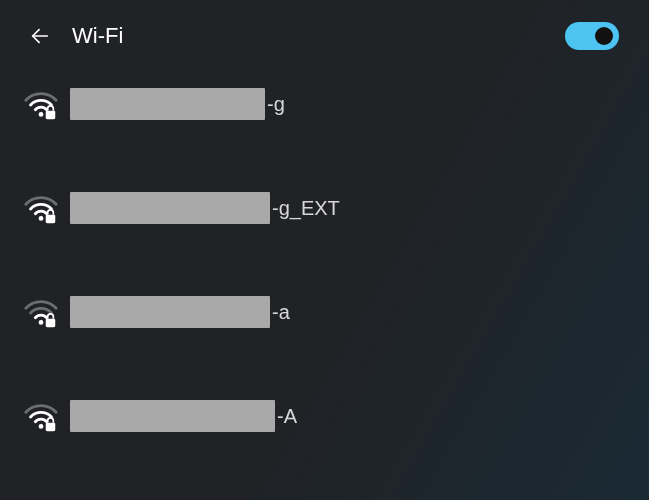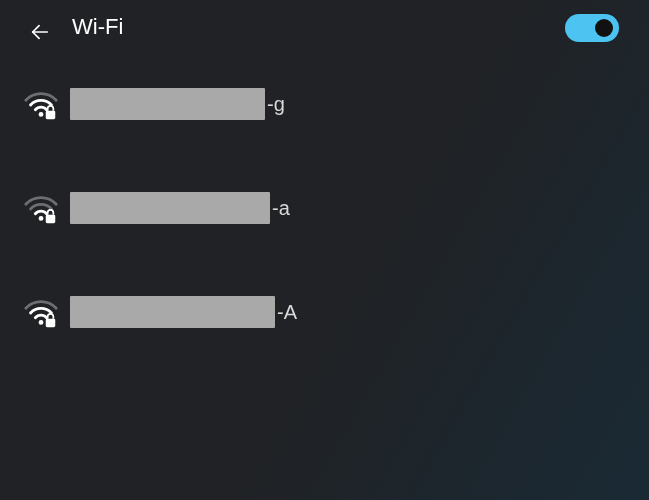--- a/index.html
+++ b/index.html
@@ -6,20 +6,21 @@
     body {
       width: 649px;
       height: 500px;
       background: linear-gradient(120deg, #202225 0%, #202225 55%, #1a2a35 100%);
       font-family: "Segoe UI", Arial, sans-serif;
       color: #fff;
       overflow: hidden;
     }
     .header {
       display: flex;
+      align-items: center;
       padding: 14px 22px 8px 22px;
       height: 66px;
     }
     .back-btn {
       width: 36px;
       height: 36px;
       display: flex;
       align-items: center;
       justify-content: center;
       cursor: pointer;
@@ -111,20 +112,34 @@
         <path d="M14 26 A8 8 0 0 1 26 26" stroke="#fff" stroke-width="3" fill="none" stroke-linecap="round"></path>
         <circle cx="20" cy="31" r="2.5" fill="#fff"></circle>
         <rect x="25" y="27" width="10" height="9" rx="1.5" fill="#fff"></rect>
         <path d="M27 27 v-2 a3 3 0 0 1 6 0 v2" stroke="#fff" stroke-width="1.8" fill="none"></path>
       </svg>
     </div>
     <div class="ssid-redacted w1"></div>
     <span class="ssid-suffix">-g</span>
   </div>
 
+  <div class="network-item">
+    <div class="wifi-icon-wrap">
+      <svg width="38" height="38" viewBox="0 0 40 40">
+        <path d="M4 16 A22 22 0 0 1 36 16" stroke="#6b6e73" stroke-width="3" fill="none" stroke-linecap="round"></path>
+        <path d="M9 21 A15 15 0 0 1 31 21" stroke="#fff" stroke-width="3" fill="none" stroke-linecap="round"></path>
+        <path d="M14 26 A8 8 0 0 1 26 26" stroke="#fff" stroke-width="3" fill="none" stroke-linecap="round"></path>
+        <circle cx="20" cy="31" r="2.5" fill="#fff"></circle>
+        <rect x="25" y="27" width="10" height="9" rx="1.5" fill="#fff"></rect>
+        <path d="M27 27 v-2 a3 3 0 0 1 6 0 v2" stroke="#fff" stroke-width="1.8" fill="none"></path>
+      </svg>
+    </div>
+    <div class="ssid-redacted w2"></div>
+    <span class="ssid-suffix">-g_EXT</span>
+  </div>
 
   <div class="network-item">
     <div class="wifi-icon-wrap">
       <svg width="38" height="38" viewBox="0 0 40 40">
         <path d="M4 16 A22 22 0 0 1 36 16" stroke="#6b6e73" stroke-width="3" fill="none" stroke-linecap="round"></path>
         <path d="M9 21 A15 15 0 0 1 31 21" stroke="#6b6e73" stroke-width="3" fill="none" stroke-linecap="round"></path>
         <path d="M14 26 A8 8 0 0 1 26 26" stroke="#fff" stroke-width="3" fill="none" stroke-linecap="round"></path>
         <circle cx="20" cy="31" r="2.5" fill="#fff"></circle>
         <rect x="25" y="27" width="10" height="9" rx="1.5" fill="#fff"></rect>
         <path d="M27 27 v-2 a3 3 0 0 1 6 0 v2" stroke="#fff" stroke-width="1.8" fill="none"></path>

